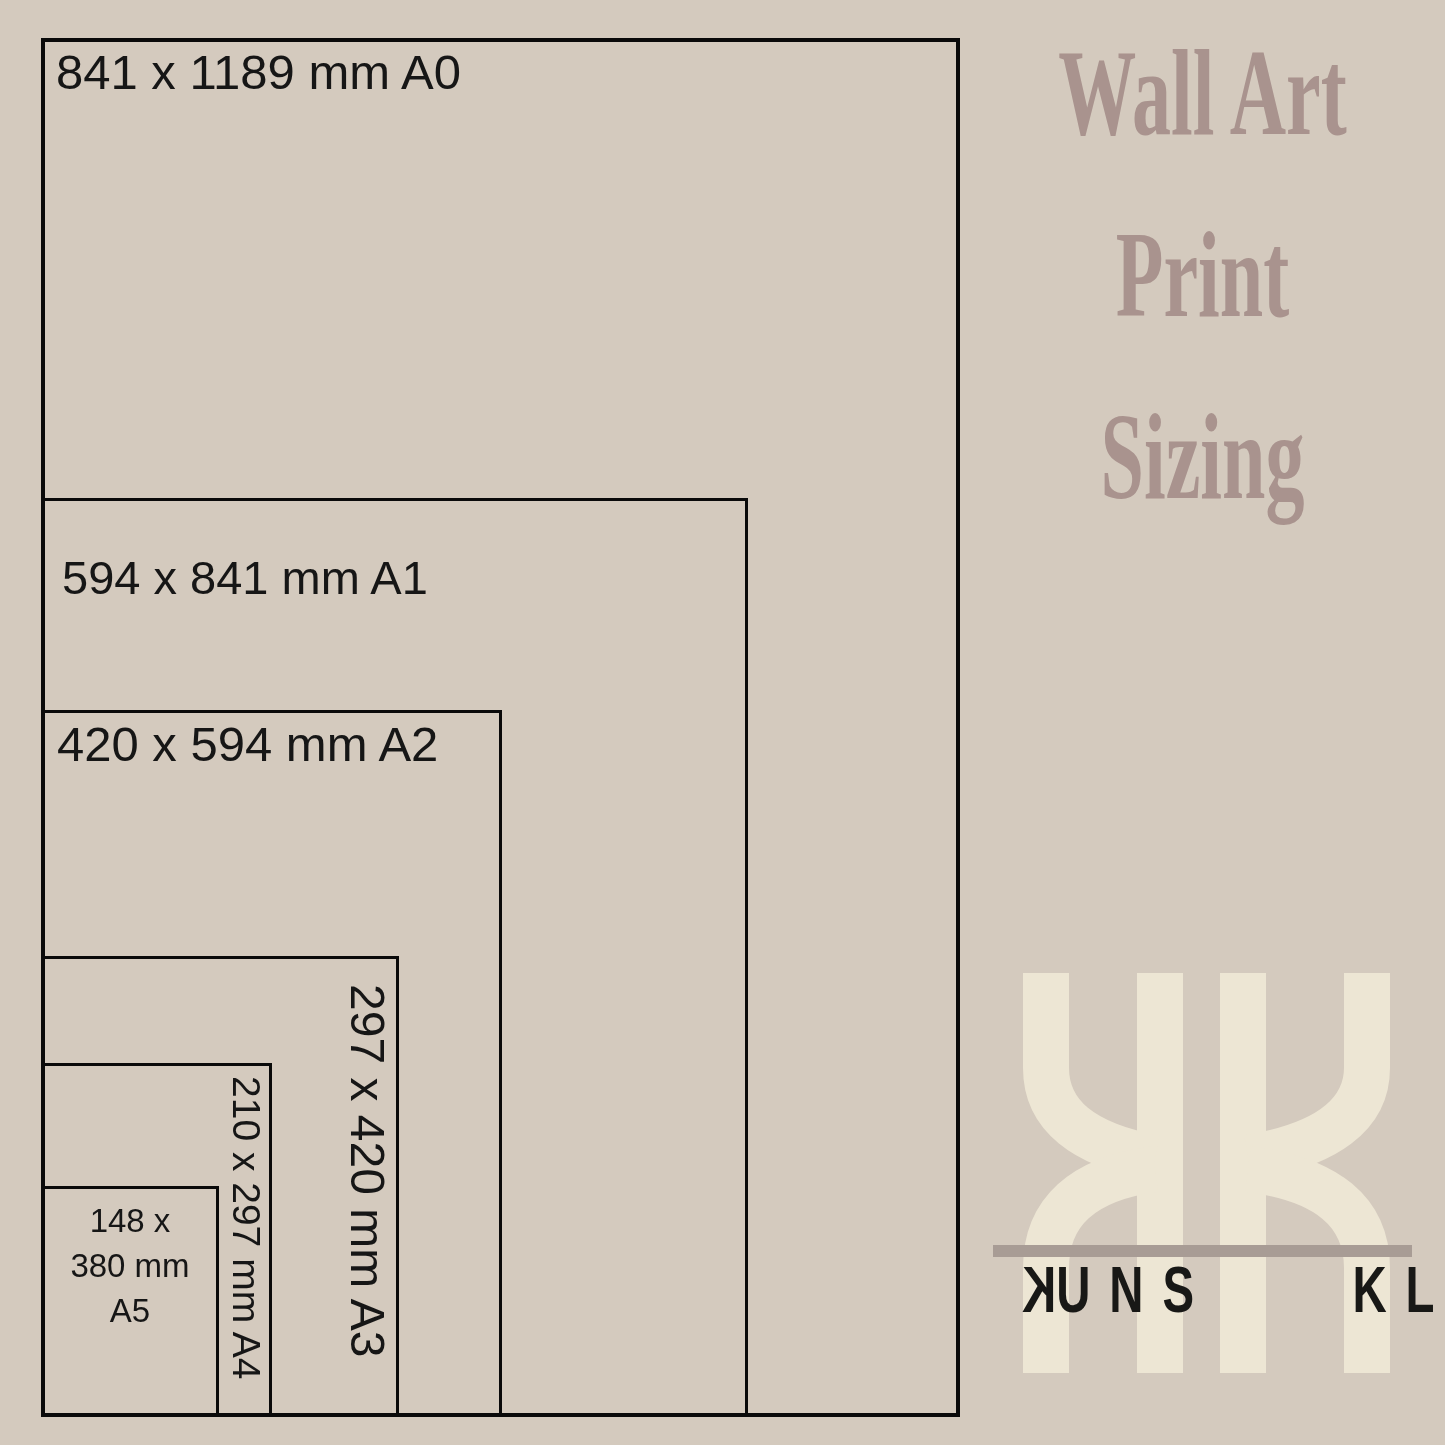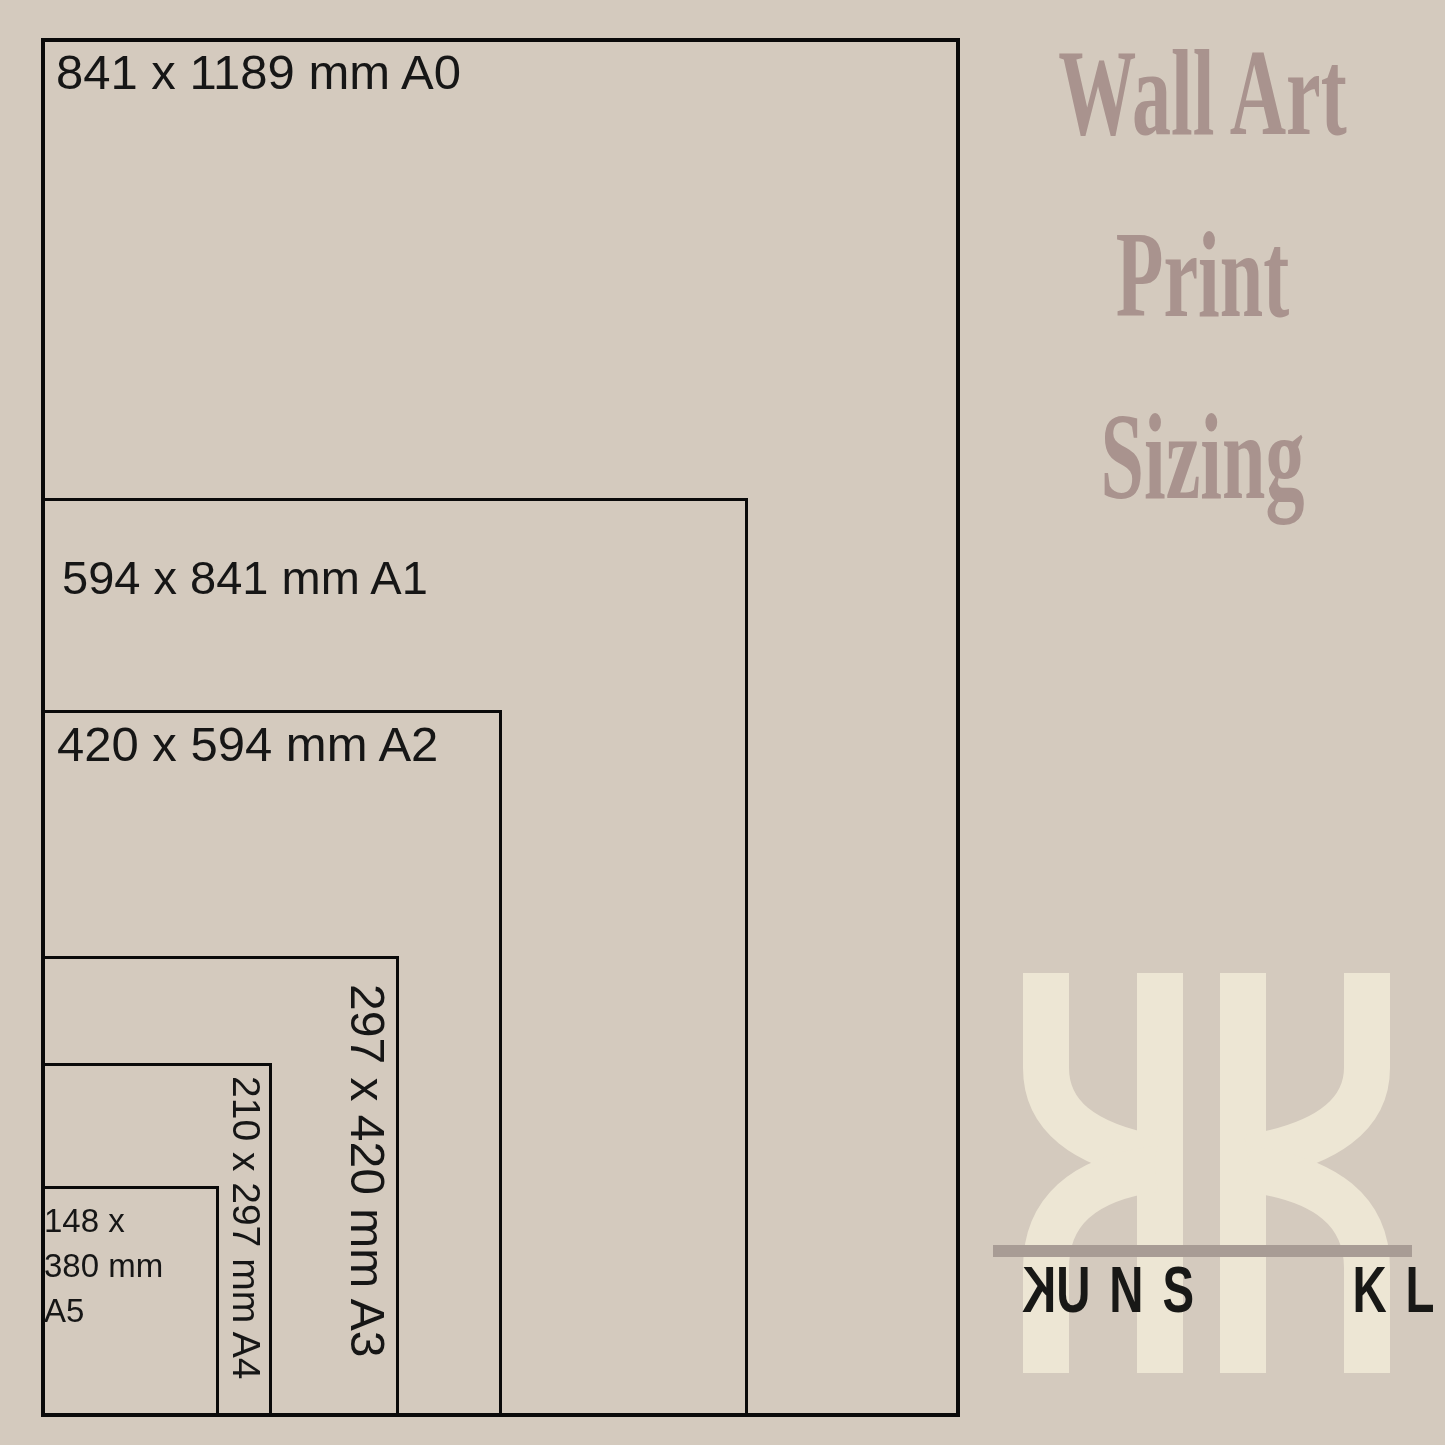--- a/index.html
+++ b/index.html
@@ -19,21 +19,21 @@
   .size-label{position:absolute;color:#161616;white-space:nowrap;line-height:1;}
   .label-a0{left:56px;top:48px;font-size:49px;}
   .label-a1{left:62px;top:536px;font-size:47px;margin-top:18px;}
   .label-a2{left:57px;top:720px;font-size:49px;text-align:right;}
 
   .size-label-rot{position:absolute;color:#161616;white-space:nowrap;line-height:1;
                   transform:rotate(90deg);transform-origin:0 0;}
   .label-a3{left:391px;top:984px;font-size:48px;}
   .label-a4{left:266px;top:1076px;font-size:39px;}
 
-  .label-a5{position:absolute;left:44px;top:1198px;width:172px;
+  .label-a5{position:absolute;left:44px;top:1198px;width:172px;text-align:center;
             color:#161616;font-size:33px;line-height:45px;}
 
   
   .title-line{position:absolute;left:960px;width:485px;text-align:center;
               font-family:"Liberation Serif",serif;font-weight:700;
               font-size:122px;line-height:1;color:#a9938e;
               transform:scaleX(0.64);transform-origin:50% 50%;white-space:nowrap;}
   .title-line-1{top:32px;}
   .title-line-2{top:214px;}
   .title-line-3{top:396px;}

